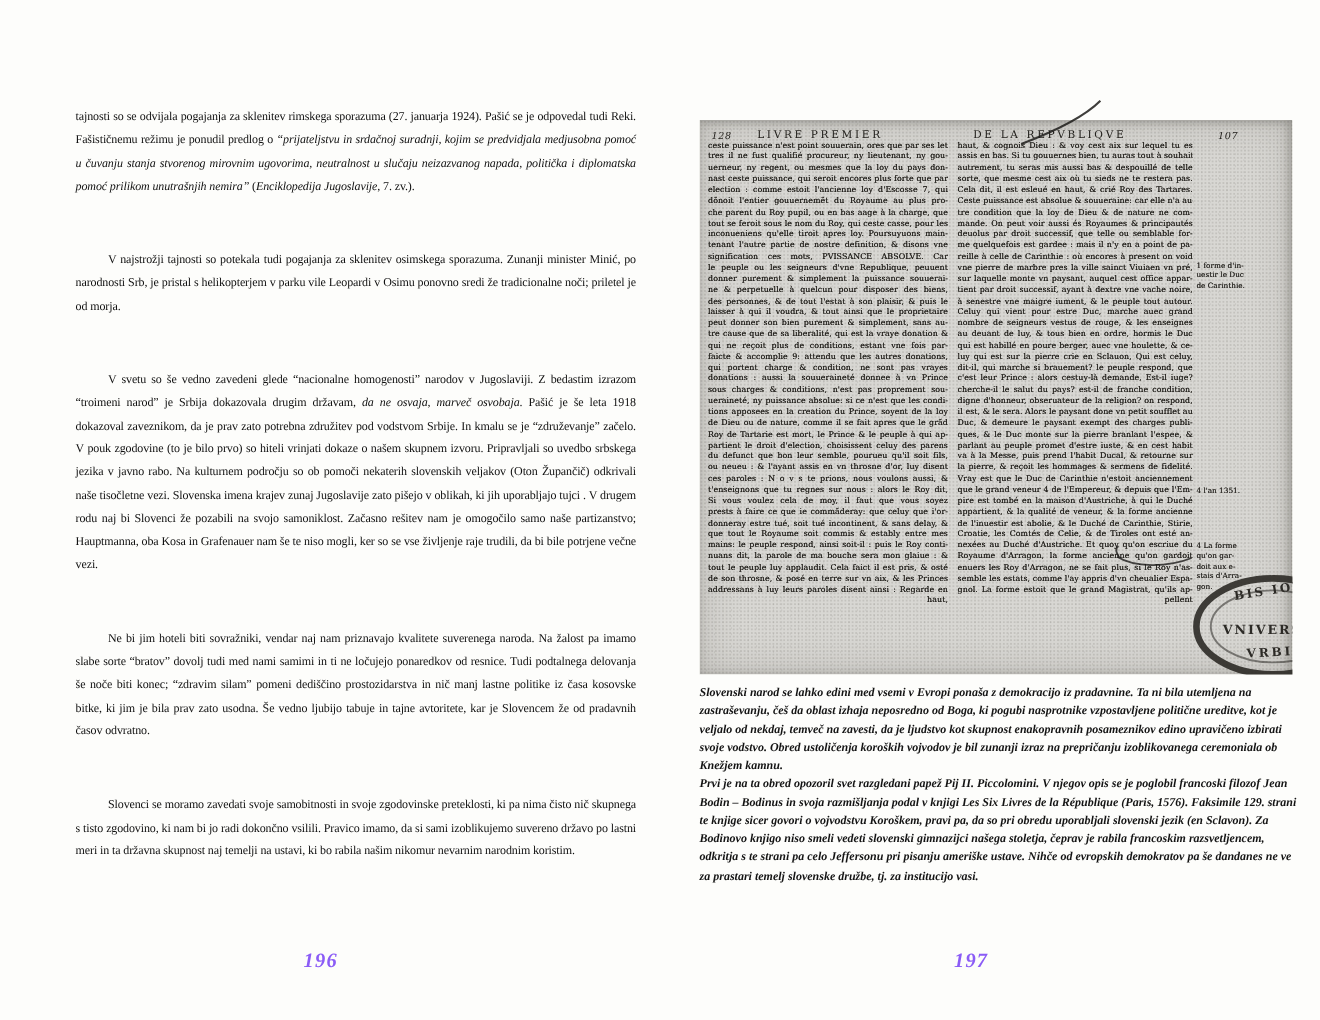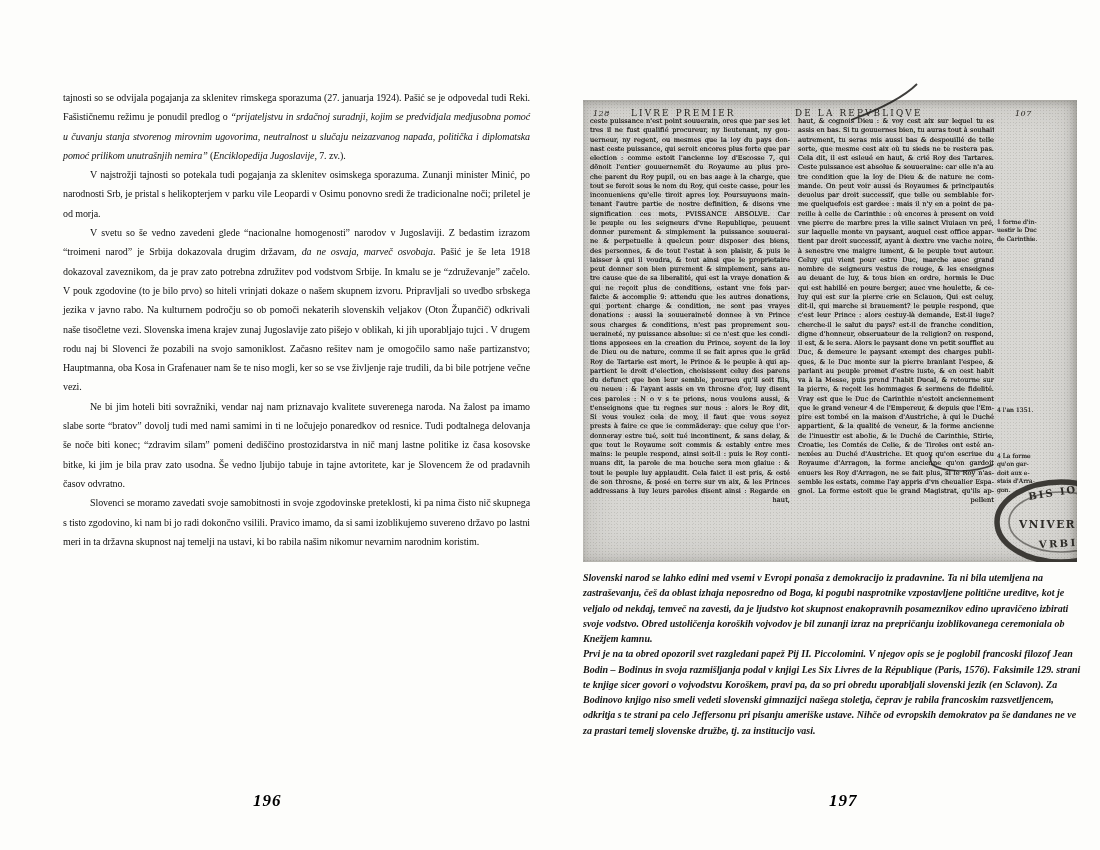--- a/index.html
+++ b/index.html
@@ -9,48 +9,48 @@
     font-family:"Liberation Serif", serif;
     color:#111;
   }
   
   .left-body{
     position:absolute;left:63px;top:88px;width:467px;
     font-size:10px;line-height:19.3px;text-align:justify;
     letter-spacing:-0.1px;color:#101010;
   }
   .left-body p{margin:0;}
-  .left-body p.ind{text-indent:27px;}
+  .left-body p.ind{text-indent:27px;margin-top:42px;}
   .page-num{
     position:absolute;top:791px;
     font-size:17px;font-weight:bold;font-style:italic;
-    letter-spacing:1px;color:#000000;
+    letter-spacing:1px;color:#8b5cf6;
   }
   .page-num.pn-left{left:253px;}
-  .page-num.pn-right{left:795px;margin-left:34px;}
+  .page-num.pn-right{left:795px;}
   
   .fx-wrap{position:absolute;left:583px;top:100px;width:494px;height:462px;}
   .fx{
     position:absolute;inset:0;overflow:hidden;
     background-color:#d8d7d3;
     background-image:
       radial-gradient(rgba(120,118,112,0.22) 0.6px, transparent 0.7px),
       radial-gradient(rgba(90,88,84,0.13) 0.7px, transparent 0.8px);
     background-size:3px 3px,7px 5px;
     background-position:0 0,2px 1px;
     box-shadow:inset 0 0 34px rgba(60,58,52,0.18), inset -4px 0 8px rgba(60,58,52,0.22),
                inset 0 3px 6px rgba(60,58,52,0.14);
     font-family:"DejaVu Serif", serif;color:#23211d;
   }
   .fx-header{position:absolute;left:0;top:7px;width:100%;height:16px;font-size:8.6px;padding-left:44px;}
   .fx-header .folio{position:absolute;font-style:italic;font-size:8px;letter-spacing:0.5px;}
   .fx-header .runtitle{position:absolute;letter-spacing:2.2px;font-size:8.8px;white-space:nowrap;}
   .fol-l{left:10px;top:2px;}
   .rt-l{left:48px;top:1px;}
-  .rt-r{left:212px;top:1px;}
+  .rt-r{left:228px;top:1px;}
   .fol-r{left:432px;top:2px;}
   .fx-col{
     position:absolute;top:17px;height:396px;overflow:hidden;
     font-size:6.6px;line-height:9.25px;
     text-align:justify;
     letter-spacing:0.05px;
     text-shadow:0 0 0.45px rgba(30,28,24,0.85);
   }
   .fx-col .fx-line{
     white-space:nowrap;overflow:hidden;height:9.25px;

